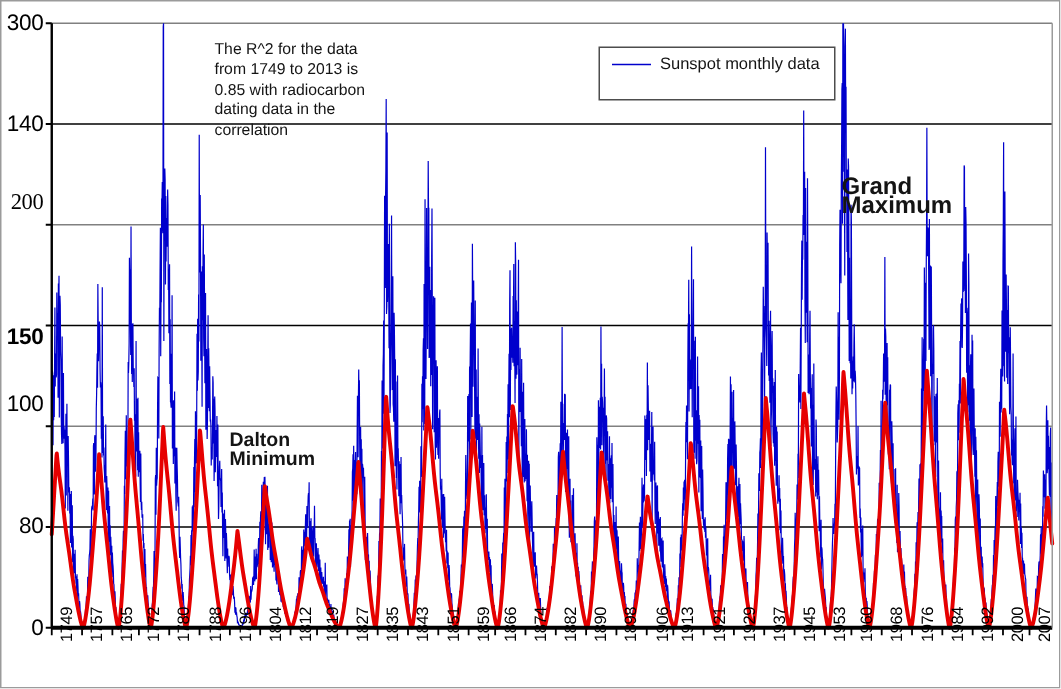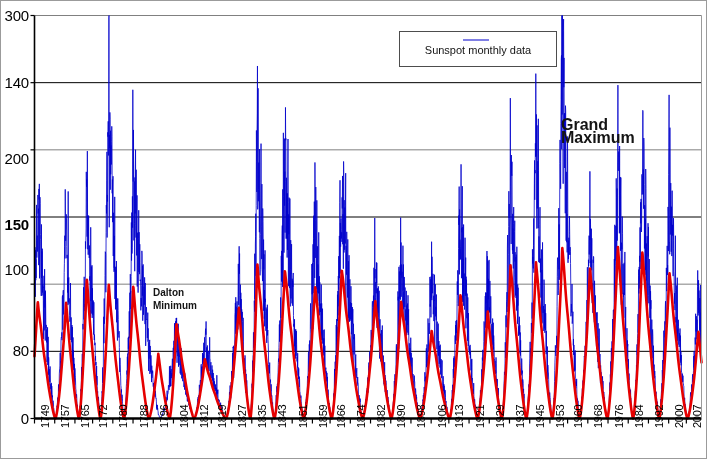--- a/index.html
+++ b/index.html
@@ -47,21 +47,21 @@
     top: 26px;
     width: 112px;
     font-size: 10.5px;
     line-height: 13.4px;
     color: #141414;
   }
   #dalton-label {
     position: absolute;
     left: 152px;
     top: 286px;
-    font-size: 10px;
+    font-size: 13px;
     line-height: 12.6px;
     font-weight: bold;
     color: #141414;
     white-space: pre-line;
   }
   #grand-max-label {
     position: absolute;
     left: 560px;
     top: 118px;
     font-size: 16px;
@@ -77,21 +77,20 @@
     width: 158px;
     height: 36px;
     background: #ffffff;
     border: 1px solid #4d4d4d;
     padding: 4px 6px 0 6px;
   }
   .legend-row {
     display: flex;
     align-items: center;
     height: 14px;
-    flex-direction: column;
   }
   .legend-swatch { width: 30px; height: 8px; position: relative; margin-right: 4px; flex: none; }
   .legend-swatch i {
     position: absolute; left: 2px; right: 2px; top: 50%;
     transform: translateY(-50%); display: block;
   }
   .legend-label { font-size: 11px; color: #141414; white-space: nowrap; }
 </style>
 </head>
 <body>
@@ -163,21 +162,21 @@
         <line x1="33.5" x2="700.5" y1="417.5" y2="417.5" stroke="#000" stroke-width="2.6"></line>
         <line x1="700.5" x2="700.5" y1="14.5" y2="417.5" stroke="#9b9b9b" stroke-width="1"></line>
       </g>
   </svg>
 
   <div id="ytick-labels">
       <div class="ytick-label" style="left: 2px; top: 411.5px;">0</div>
       <div class="ytick-label" style="left: 2px; top: 344.333px;">80</div>
       <div class="ytick-label" style="left: 2px; top: 263px;">100</div>
       <div class="ytick-label" style="left: 2px; top: 218px; font-weight: bold;">150</div>
-      <div class="ytick-label" style="left: 2px; top: 152px;">200</div>
+      <div class="ytick-label" style="left: 2px; top: 129px; font-family: Liberation Serif, serif;">200</div>
       <div class="ytick-label" style="left: 2px; top: 75.6667px;">140</div>
       <div class="ytick-label" style="left: 2px; top: 8.5px;">300</div>
     </div>
   <div id="xtick-labels">
       <div class="xtick-label" style="left: 38px; top: 426.5px;">1749</div>
       <div class="xtick-label" style="left: 58.2121px; top: 426.5px;">1757</div>
       <div class="xtick-label" style="left: 78.4242px; top: 426.5px;">1765</div>
       <div class="xtick-label" style="left: 96.1098px; top: 426.5px;">1772</div>
       <div class="xtick-label" style="left: 116.322px; top: 426.5px;">1780</div>
       <div class="xtick-label" style="left: 136.534px; top: 426.5px;">1788</div>
@@ -204,20 +203,21 @@
       <div class="xtick-label" style="left: 553.409px; top: 426.5px;">1953</div>
       <div class="xtick-label" style="left: 571.095px; top: 426.5px;">1960</div>
       <div class="xtick-label" style="left: 591.307px; top: 426.5px;">1968</div>
       <div class="xtick-label" style="left: 611.519px; top: 426.5px;">1976</div>
       <div class="xtick-label" style="left: 631.731px; top: 426.5px;">1984</div>
       <div class="xtick-label" style="left: 651.943px; top: 426.5px;">1992</div>
       <div class="xtick-label" style="left: 672.155px; top: 426.5px;">2000</div>
       <div class="xtick-label" style="left: 689.841px; top: 426.5px;">2007</div>
     </div>
 
+  <div id="annotation-note">The R^2 for the data from 1749 to 2013 is 0.85 with radiocarbon dating data in the correlation</div>
 
   <div id="dalton-label">Dalton
 Minimum</div>
 
   <div id="grand-max-label">Grand
 Maximum</div>
 
   <div id="legend-box">
     <div class="legend-row">
       <span class="legend-swatch">

